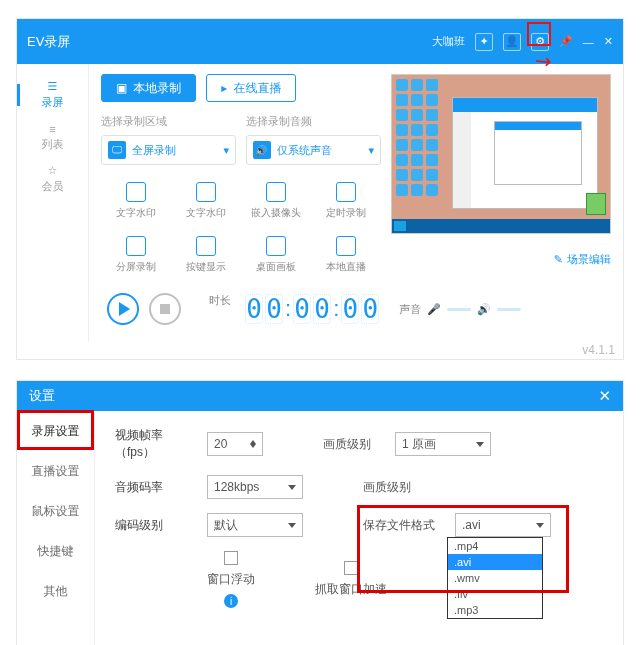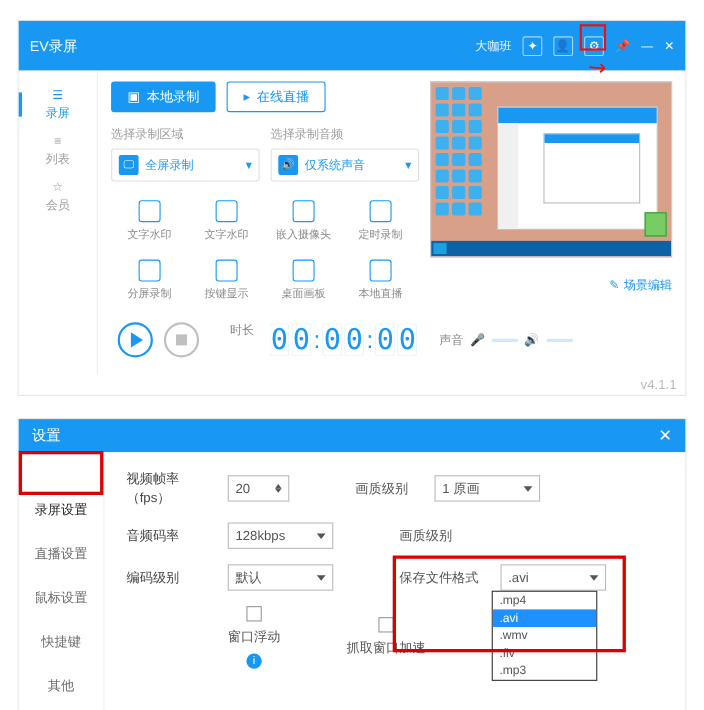--- a/index.html
+++ b/index.html
@@ -71,21 +71,21 @@
 .slider { width:24px; height:3px; background:#cfe9fb; border-radius:2px; }
 .ver { text-align:right; font-size:12px; color:#bbb; padding:2px 8px; }
 
 
 .settings-win { margin-top:20px; border:1px solid #e7e7e7; background:#fff; }
 .settings-bar { background:#1898f3; color:#fff; height:30px; display:flex; align-items:center; padding:0 12px; font-size:13px; }
 .settings-bar .close { margin-left:auto; font-size:15px; cursor:pointer; }
 .settings-body { display:flex; }
 .settings-tabs { width:78px; border-right:1px solid #eee; }
 .stab { height:40px; display:flex; align-items:center; justify-content:center; font-size:12px; color:#6b6b6b; cursor:pointer; }
-.stab.active { color:#222;margin-top:32px; }
+.stab.active { color:#222; }
 .settings-form { flex:1; padding:16px 14px 10px 20px; position:relative; font-size:12px; color:#555; }
 .frow { display:flex; align-items:center; gap:10px; margin-bottom:14px; }
 .flabel { width:82px; text-align:left; color:#444; }
 .finput { height:24px; border:1px solid #bbb; padding:0 6px; display:flex; align-items:center; gap:4px; }
 .finput .arrbtn { margin-left:auto; display:flex; flex-direction:column; }
 .caret-down { display:inline-block; width:0; height:0; border-left:4px solid transparent; border-right:4px solid transparent; border-top:5px solid #555; }
 .caret-sm { border-left:3px solid transparent; border-right:3px solid transparent; border-top:4px solid #555; display:inline-block; }
 .caret-sm.up { transform:rotate(180deg); }
 .spin { width:56px; justify-content:space-between; }
 .sel { width:96px; cursor:pointer; }

